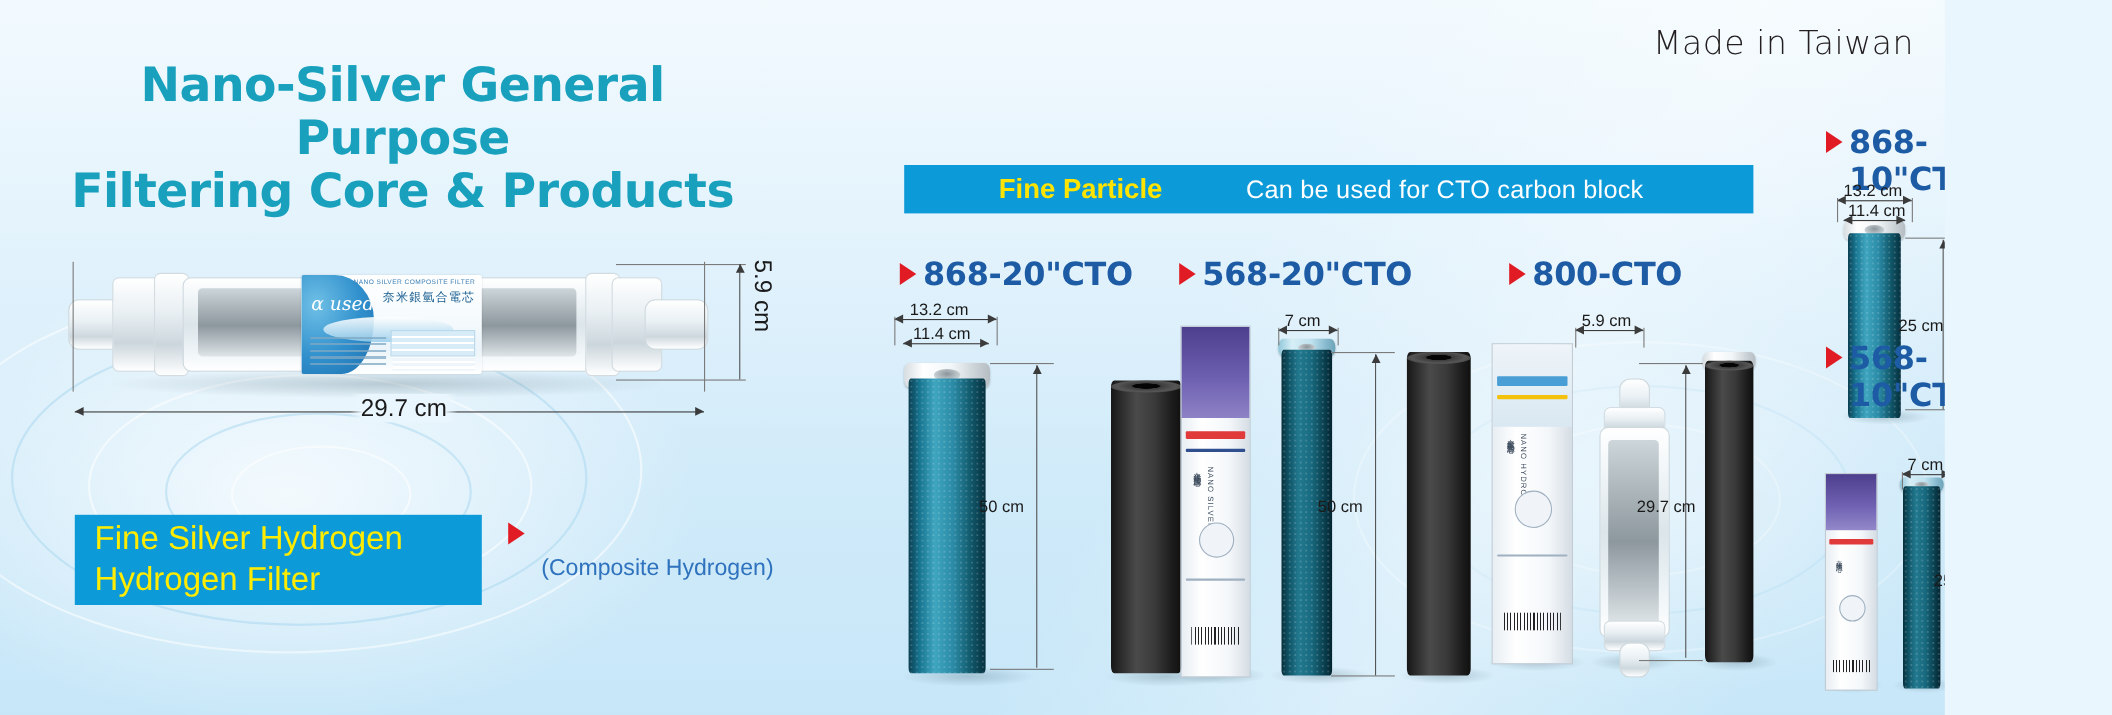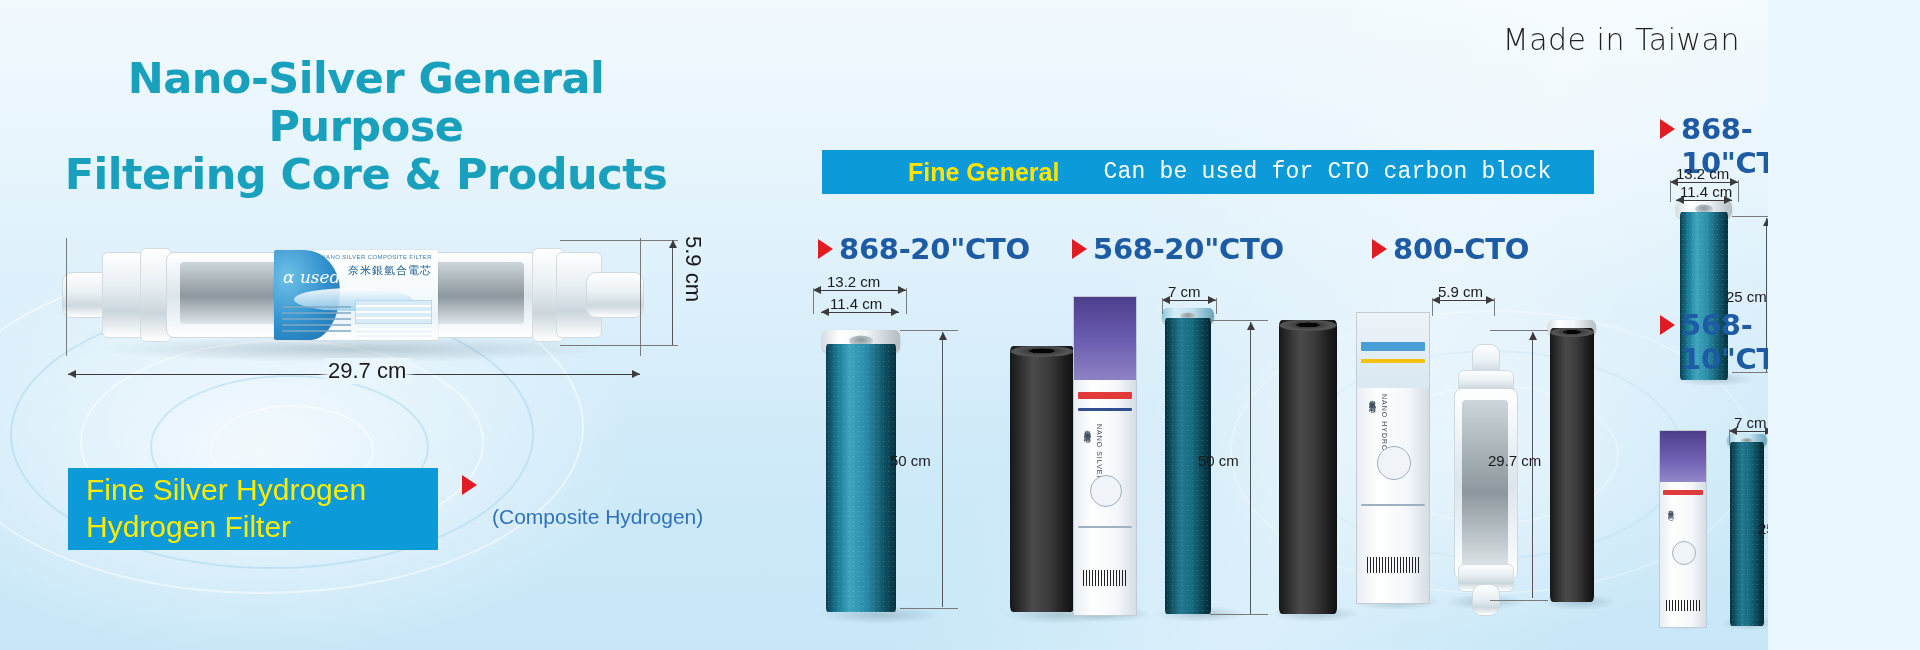--- a/index.html
+++ b/index.html
@@ -23,21 +23,21 @@
   
   .made-in{position:absolute;right:28px;top:22px;font-size:30px;letter-spacing:.5px;
            color:#231f20;font-family:"DejaVu Sans", sans-serif;font-weight:300;}
   .main-title{position:absolute;left:56px;top:54px;width:620px;text-align:center;
     color:#18a0bd;font-weight:bold;font-size:43px;line-height:1.12;letter-spacing:-0.5px;
     font-family:"DejaVu Sans", sans-serif;}
 
   .headline-banner{position:absolute;left:822px;top:150px;width:772px;height:44px;background:#0d9ad8;
     display:flex;align-items:center;}
   .hb-strong{color:#ffe400;font-weight:bold;font-size:25px;margin-left:86px;}
-  .hb-sub{color:#ffffff;font-size:23px;margin-left:44px;letter-spacing:.2px;font-family:Liberation Mono, monospace;}
+  .hb-sub{color:#ffffff;font-size:23px;margin-left:76px;letter-spacing:.2px;}
 
   .promo{position:absolute;left:68px;top:468px;width:370px;height:82px;background:#0d9ad8;
     display:flex;flex-direction:column;justify-content:center;padding-left:18px;box-sizing:border-box;}
   .promo span{color:#ffec00;font-size:30px;line-height:1.22;font-weight:normal;}
 
   
   .code{position:absolute;display:flex;align-items:flex-start;}
   .tri{width:0;height:0;border-left:15px solid #e01b24;border-top:10px solid transparent;
        border-bottom:10px solid transparent;margin-right:6px;margin-top:7px;flex:none;}
   .code .txt{color:#1d5ba4;font-weight:bold;font-size:29px;letter-spacing:-.3px;
@@ -195,21 +195,21 @@
   <div class="promo">
     <span>Fine Silver Hydrogen</span>
     <span>Hydrogen Filter</span>
   </div>
   <div class="code" style="left:462px;top:468px;">
     <div class="tri"></div>
   </div>
   <div class="sub-note" style="left:492px;top:505px;">(Composite Hydrogen)</div>
 
   <div class="headline-banner">
-    <div class="hb-strong">Fine General</div>
+    <div class="hb-strong">Fine Particle</div>
     <div class="hb-sub">Can be used for CTO carbon block</div>
   </div>
 
   <div class="code" style="left:818px;top:232px;">
     <div class="tri"></div>
     <div class="txt">868-20"CTO</div>
   </div>
   <div class="prod" style="left:810px;top:300px;">
     <div class="shadow" style="left:10px;top:306px;width:120px;height:18px;"></div>
     <div class="cap" style="left:12px;top:30px;width:78px;height:22px;">

